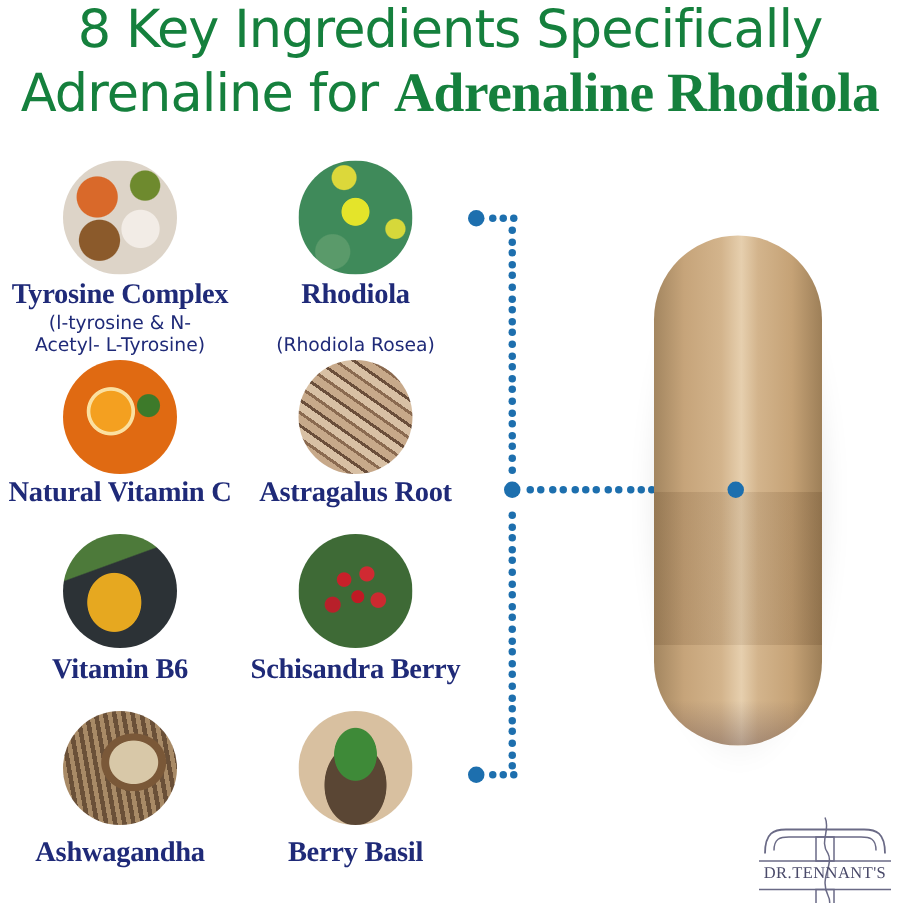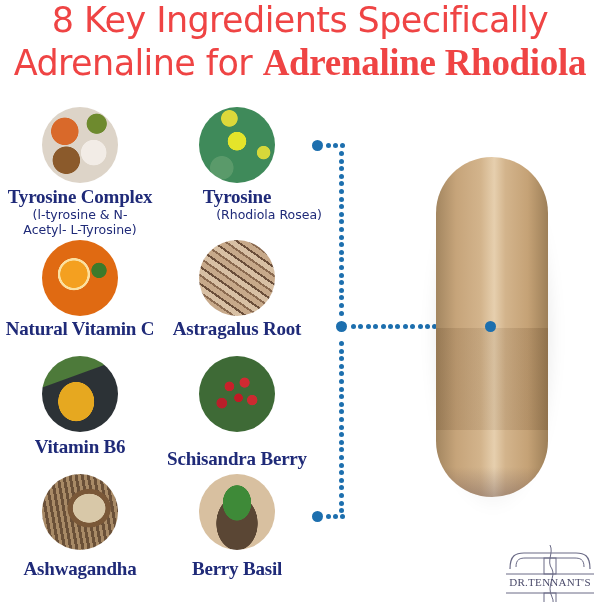--- a/index.html
+++ b/index.html
@@ -1,19 +1,19 @@
 <!DOCTYPE html>
 <html><head>
 <meta charset="utf-8">
 <style>
   * { margin: 0; padding: 0; box-sizing: border-box; }
   html, body { width: 600px; height: 602px; background: #ffffff; overflow: hidden; }
   body { position: relative; font-family: "Liberation Sans", sans-serif; color: #2b2d6e; }
 
-  .headline { position: absolute; left: 0; width: 600px; text-align: center; color: #ef4444; white-space: nowrap; }
+  .headline { position: absolute; left: 0; width: 600px; text-align: center; color: #15803d; white-space: nowrap; }
   .headline.l1 { top: 0px; font-size: 35px; line-height: 40px; font-family: "DejaVu Sans", sans-serif; font-weight: normal; letter-spacing: -0.6px; }
   .headline.l2 { top: 43px; font-size: 35px; line-height: 40px; font-family: "DejaVu Sans", sans-serif; letter-spacing: -0.6px; }
   .headline .bold { font-family: "Liberation Serif", serif; font-weight: bold; font-size: 37px; letter-spacing: -0.3px; }
   .photo { position: absolute; width: 76px; height: 76px; border-radius: 50%; overflow: hidden; }
   .name { position: absolute; left: 0; width: 170px; text-align: center; font-family: "Liberation Serif", serif; font-weight: bold; font-size: 19px; color: #1f2a78; white-space: nowrap; letter-spacing: -0.2px; }
   .sub { position: absolute; left: 0; width: 170px; text-align: center; font-family: "DejaVu Sans", sans-serif; font-size: 12.5px; line-height: 15px; color: #1f2a78; }
 
   .dot { position: absolute; border-radius: 50%; background: #1d6fae; }
   .small-dot { width: 5px; height: 5px; }
   .big-dot { width: 11px; height: 11px; }
@@ -44,22 +44,22 @@
 <div class="name" style="left:-5px; top:186px;">Tyrosine Complex</div>
 <div class="sub" style="left:-5px; top:207px;">(l-tyrosine &amp; N-</div>
 <div class="sub" style="left:-5px; top:222px;">Acetyl- L-Tyrosine)</div>
 
 <div class="photo" style="left:199px; top:107px; background:
   radial-gradient(circle at 50% 45%, #e4e42a 0 16%, transparent 17%),
   radial-gradient(circle at 40% 15%, #dcd83a 0 10%, transparent 11%),
   radial-gradient(circle at 85% 60%, #d6d83a 0 8%, transparent 9%),
   radial-gradient(circle at 30% 80%, #5a9a6a 0 14%, transparent 15%),
   #3f8a5a;"></div>
-<div class="name" style="left:152px; top:186px;">Tyrosine</div>
-<div class="sub" style="left:152px; top:207px;text-align:right;">(Rhodiola Rosea)</div>
+<div class="name" style="left:152px; top:186px;">Rhodiola</div>
+<div class="sub" style="left:152px; top:222px;">(Rhodiola Rosea)</div>
 
 <div class="photo" style="left:42px; top:240px; background:
   radial-gradient(circle at 42% 45%, #f4a020 0 22%, #fbe0a0 23% 26%, transparent 27%),
   radial-gradient(circle at 75% 40%, #3d7a2a 0 10%, transparent 11%),
   #e06a12;"></div>
 <div class="name" style="left:-5px; top:318px;">Natural Vitamin C</div>
 
 <div class="photo" style="left:199px; top:240px; background:
   repeating-linear-gradient(35deg, #c7a98a 0 5px, #8a6a50 5px 7px, #d8c0a4 7px 12px, #6a4e3a 12px 14px);"></div>
 <div class="name" style="left:152px; top:318px;">Astragalus Root</div>
@@ -69,21 +69,21 @@
   linear-gradient(160deg, #4d7a3a 0 30%, #2c3236 31% 100%);"></div>
 <div class="name" style="left:-5px; top:436px;">Vitamin B6</div>
 
 <div class="photo" style="left:199px; top:356px; background:
   radial-gradient(circle at 40% 40%, #c8202a 0 7%, transparent 8%),
   radial-gradient(circle at 60% 35%, #d02a32 0 7%, transparent 8%),
   radial-gradient(circle at 52% 55%, #c01a24 0 7%, transparent 8%),
   radial-gradient(circle at 30% 62%, #b8202a 0 7%, transparent 8%),
   radial-gradient(circle at 70% 58%, #cc2a30 0 7%, transparent 8%),
   #3e6a36;"></div>
-<div class="name" style="left:152px; top:436px;margin-top:12px;">Schisandra Berry</div>
+<div class="name" style="left:152px; top:436px;">Schisandra Berry</div>
 
 <div class="photo" style="left:42px; top:474px; background:
   radial-gradient(ellipse at 62% 45%, #d8c8a8 0 24%, #7a5838 25% 32%, transparent 33%),
   repeating-linear-gradient(80deg, #a88a66 0 3px, #6a5038 3px 6px);"></div>
 <div class="name" style="left:-5px; top:558px;">Ashwagandha</div>
 
 <div class="photo" style="left:199px; top:474px; background:
   radial-gradient(ellipse at 50% 38%, #3e8a38 0 26%, transparent 27%),
   radial-gradient(ellipse at 50% 65%, #5a4634 0 38%, transparent 39%),
   #d8c0a0;"></div>

